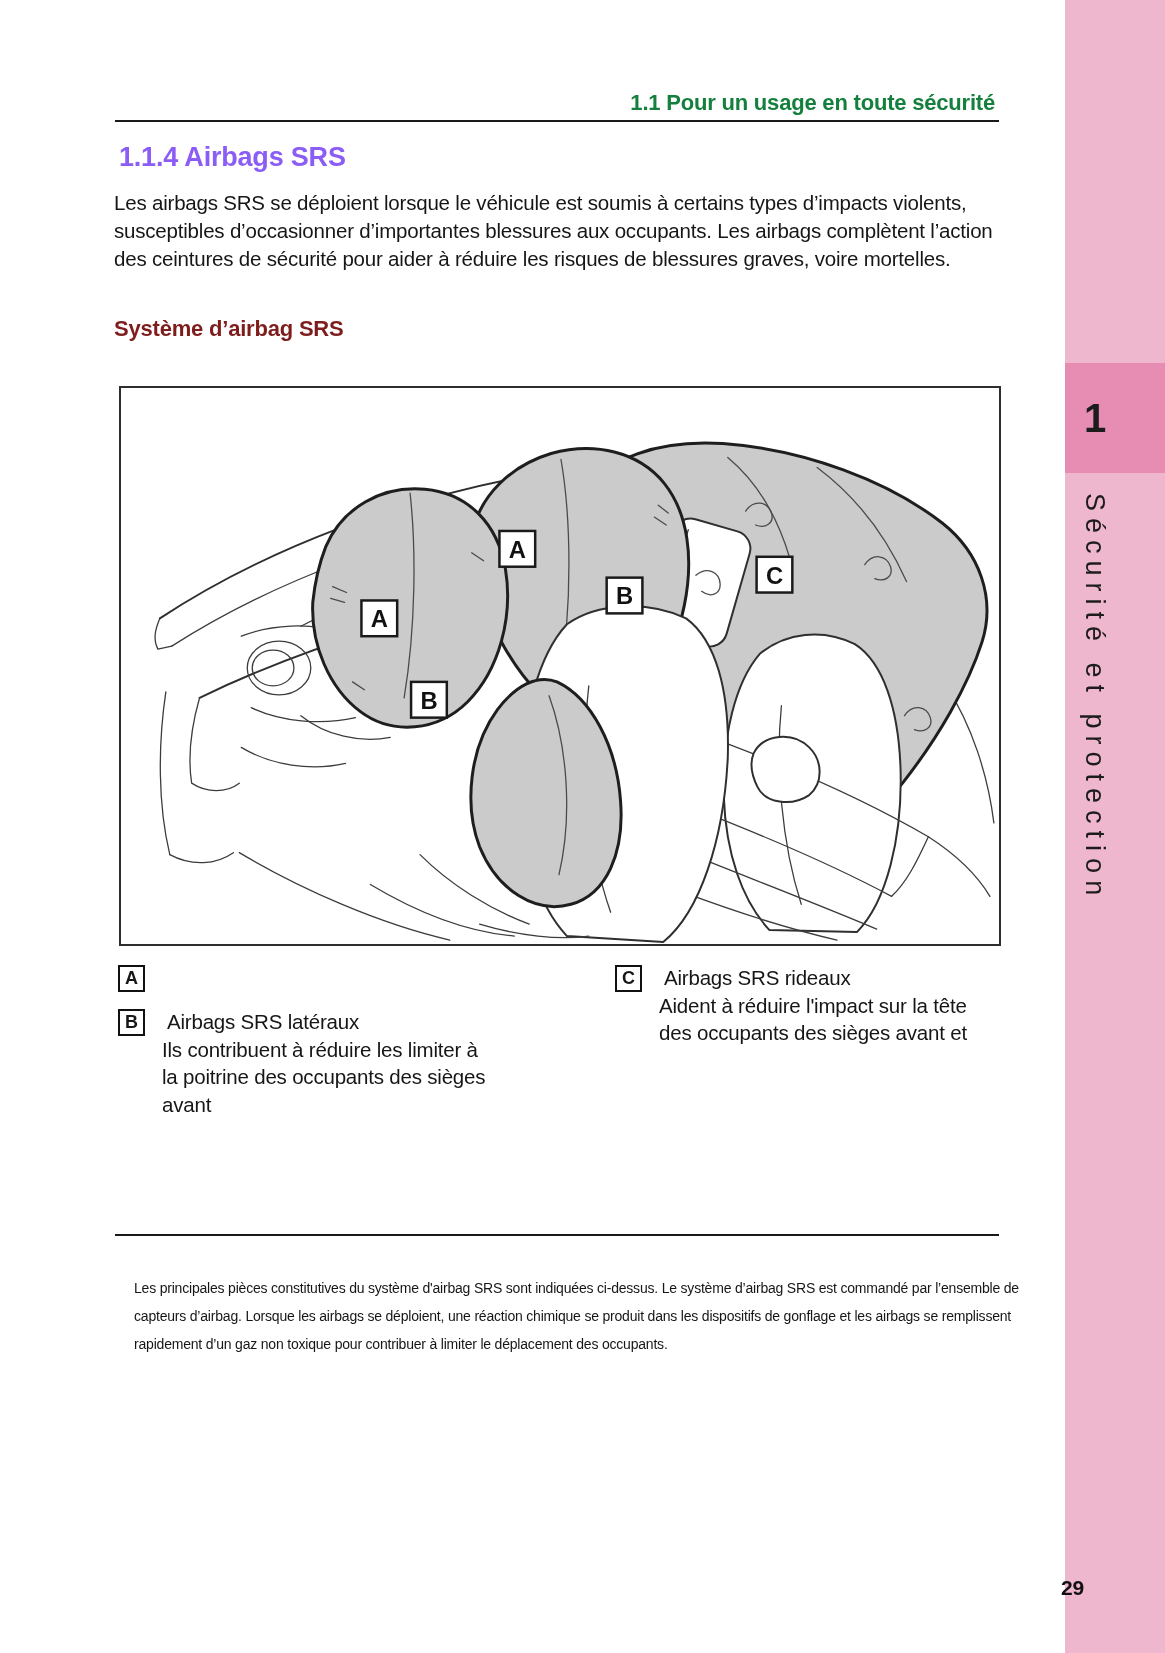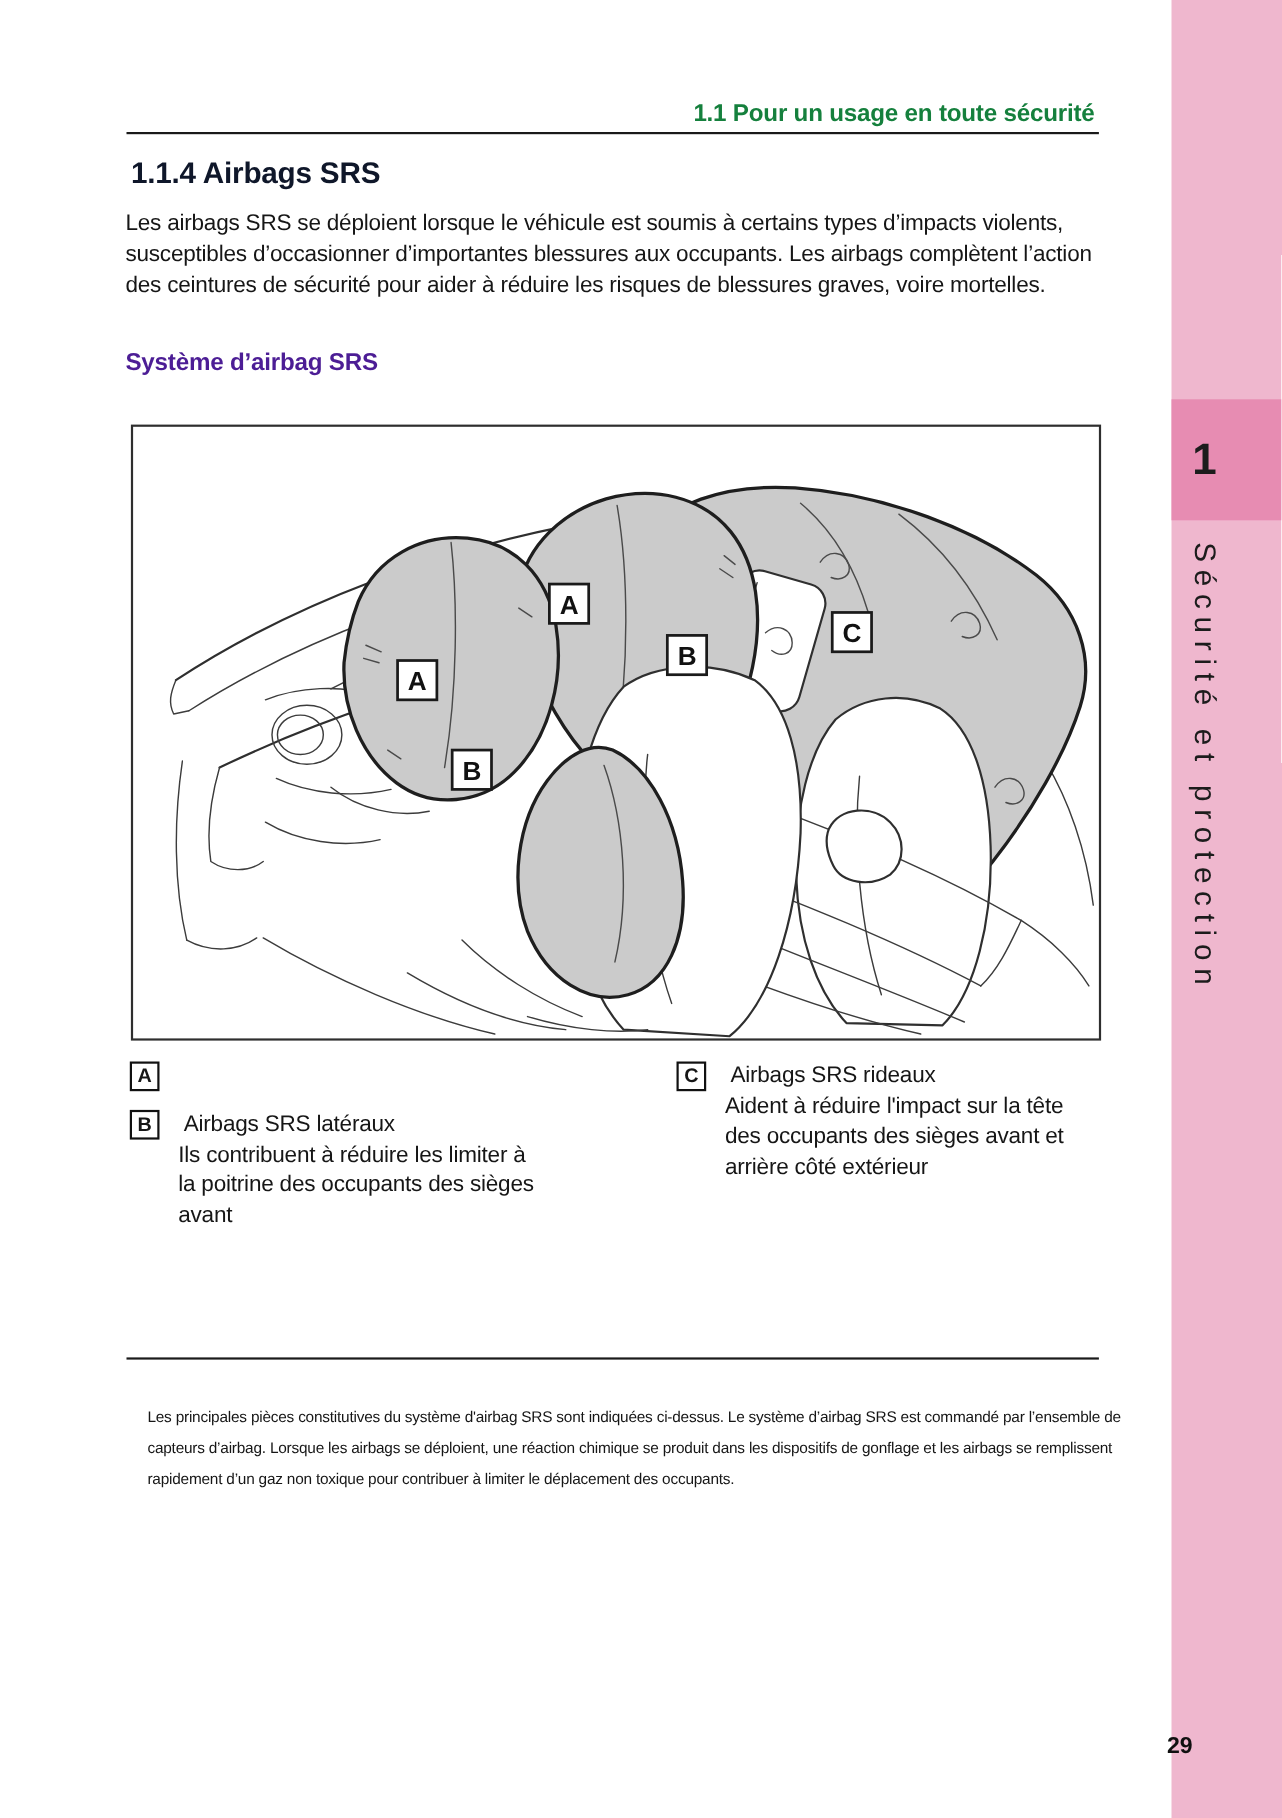--- a/index.html
+++ b/index.html
@@ -15,23 +15,23 @@
   .side-tab{left:1065px;top:363px;width:100px;height:110px;background:#E78CB2;
     display:flex;align-items:center;justify-content:center;padding-right:40px;box-sizing:border-box;
     font-size:40px;font-weight:600;color:#1c1c1c;}
   .side-label{left:1079px;top:493px;writing-mode:vertical-rl;text-orientation:mixed;
     font-size:27px;letter-spacing:7px;color:#1c1c1c;}
 
   
   .hdr{top:90px;right:170px;font-size:22px;font-weight:bold;color:#15803d;white-space:nowrap;}
   .hdr-rule{left:115px;top:120px;width:884px;height:2px;background:#1a1a1a;}
 
-  .sec-title{left:119px;top:142px;font-size:27px;font-weight:bold;color:#0f172a;}
+  .sec-title{left:119px;top:142px;font-size:27px;font-weight:bold;color:#8b5cf6;}
   .intro{left:114px;top:189px;width:893px;font-size:20.5px;line-height:28px;}
-  .subhead{left:114px;top:316px;font-size:22px;font-weight:bold;color:#4c1d95;}
+  .subhead{left:114px;top:316px;font-size:22px;font-weight:bold;color:#7f1d1d;}
 
   
   .figure{left:119px;top:386px;width:882px;height:560px;border:2.5px solid #2e2e2e;
     box-sizing:border-box;background:#fff;}
   .figure svg{display:block;width:100%;height:100%;}
 
   
   .legend{left:118px;top:964px;width:884px;}
   .legend-col-left{position:absolute;left:0;top:0;width:470px;}
   .legend-col-right{position:absolute;left:497px;top:0;width:387px;}
@@ -185,21 +185,20 @@
       </div>
     </div>
   </div>
   <div class="legend-col-right">
     <div class="legend-item">
       <div class="marker">C</div>
       <div class="legend-text">
         <div class="t0">Airbags SRS rideaux</div>
         <div>Aident à réduire l'impact sur la tête</div>
         <div>des occupants des sièges avant et</div>
-        <div>arrière côté extérieur</div>
       </div>
     </div>
   </div>
 </div>
 
 <div class="abs mid-rule"></div>
 
 <div class="abs closing">Les principales pièces constitutives du système d'airbag SRS sont indiquées ci-dessus. Le système d’airbag SRS est commandé par l’ensemble de capteurs d’airbag. Lorsque les airbags se déploient, une réaction chimique se produit dans les dispositifs de gonflage et les airbags se remplissent rapidement d’un gaz non toxique pour contribuer à limiter le déplacement des occupants.</div>
 
 <div class="abs page-num">29</div>

